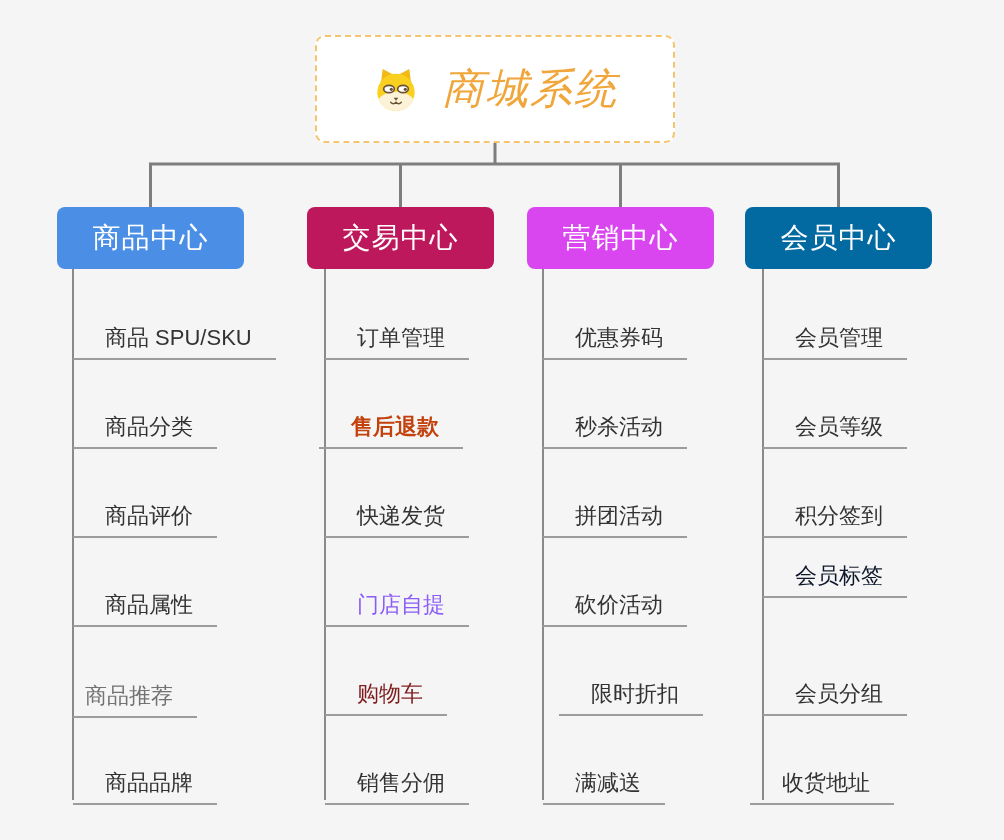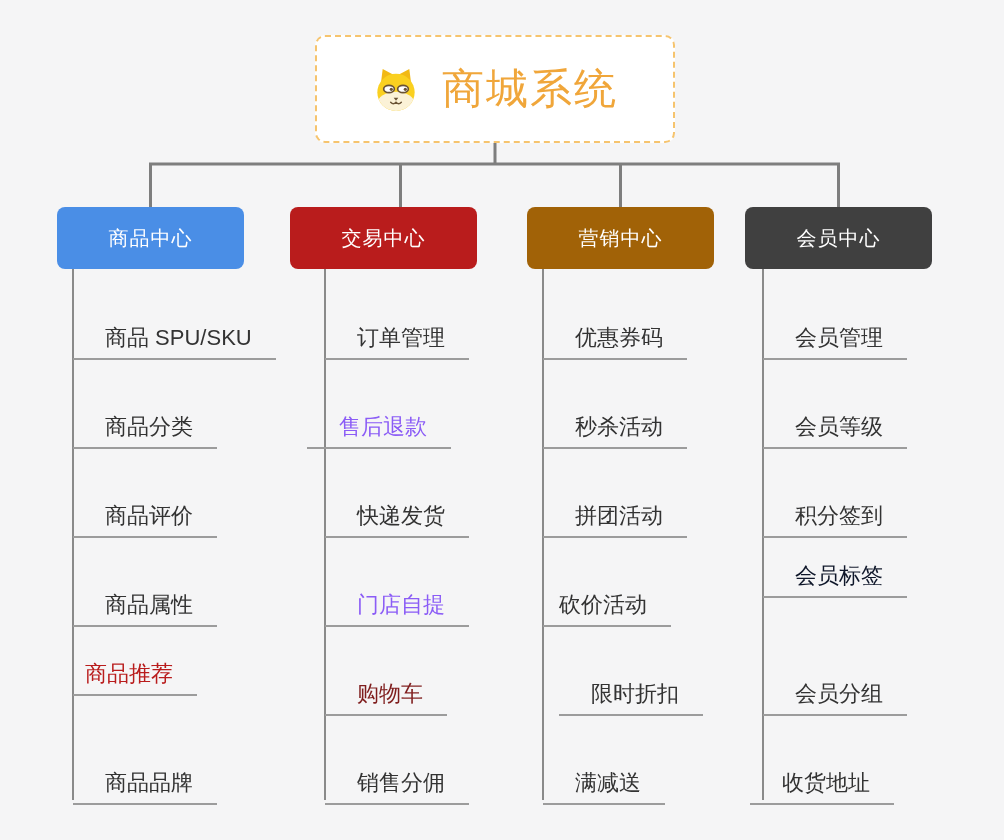--- a/index.html
+++ b/index.html
@@ -23,37 +23,38 @@
     position: absolute;
     left: 315px; top: 35px;
     width: 360px; height: 108px;
     background: #ffffff;
     border: 2px dashed #f6c46e;
     border-radius: 10px;
     box-sizing: border-box;
     display: flex; align-items: center; justify-content: center;
     gap: 22px;
     cursor: pointer;
+    font-style: italic;
   }
   .root-title {
     font-size: 42px;
     letter-spacing: 2px;
     font-weight: 500;
     color: #f0a63a;
     line-height: 1;
   }
   .dog { display: flex; align-items: center; }
   .branch-box {
     position: absolute;
     top: 207px;
     width: 187px; height: 62px;
     border-radius: 8px;
     display: flex; align-items: center; justify-content: center;
     color: #ffffff;
-    font-size: 20px;
+    font-size: 28px;
     letter-spacing: 1px;
     cursor: pointer;
   }
   .trunk {
     position: absolute;
     width: 2px;
     background: #8a8a8a;
   }
   .child {
     position: absolute;
@@ -100,39 +101,39 @@
     <span class="root-title">商城系统</span>
   </div>
 
   <div id="branches">
       <div class="branch-box" style="left: 57px; background: rgb(74, 142, 230);">商品中心</div>
       <div class="trunk" style="left: 72px; top: 269px; height: 531px; background: rgb(138, 138, 138);"></div>
       <div class="child" style="left: 73px; top: 311px; border-bottom-color: rgb(156, 156, 156); color: rgb(51, 51, 51);">商品 SPU/SKU</div>
       <div class="child" style="left: 73px; top: 400px; border-bottom-color: rgb(156, 156, 156); color: rgb(51, 51, 51);">商品分类</div>
       <div class="child" style="left: 73px; top: 489px; border-bottom-color: rgb(156, 156, 156); color: rgb(51, 51, 51);">商品评价</div>
       <div class="child" style="left: 73px; top: 578px; border-bottom-color: rgb(156, 156, 156); color: rgb(51, 51, 51);">商品属性</div>
-      <div class="child" style="left: 73px; top: 647px; border-bottom-color: rgb(156, 156, 156); color: #b91c1c; padding-left: 12px;">商品推荐</div>
+      <div class="child" style="left: 73px; top: 669px; border-bottom-color: rgb(156, 156, 156); color: #737373; padding-left: 12px;">商品推荐</div>
       <div class="child" style="left: 73px; top: 756px; border-bottom-color: rgb(156, 156, 156); color: rgb(51, 51, 51);">商品品牌</div>
-      <div class="branch-box" style="left: 290px; background: #b91c1c; text-align: center;">交易中心</div>
+      <div class="branch-box" style="left: 307px; background: #be185d; text-align: center;">交易中心</div>
       <div class="trunk" style="left: 324px; top: 269px; height: 531px; background: rgb(138, 138, 138);"></div>
       <div class="child" style="left: 325px; top: 311px; border-bottom-color: rgb(156, 156, 156); color: rgb(51, 51, 51);">订单管理</div>
-      <div class="child" style="left: 307px; top: 400px; border-bottom-color: rgb(156, 156, 156); color: #8b5cf6;">售后退款</div>
+      <div class="child" style="left: 319px; top: 400px; border-bottom-color: rgb(156, 156, 156); color: #c2410c; font-weight: bold;">售后退款</div>
       <div class="child" style="left: 325px; top: 489px; border-bottom-color: rgb(156, 156, 156); color: rgb(51, 51, 51);">快递发货</div>
       <div class="child" style="left: 325px; top: 578px; border-bottom-color: rgb(156, 156, 156); color: #8b5cf6;">门店自提</div>
       <div class="child" style="left: 325px; top: 667px; border-bottom-color: rgb(156, 156, 156); color: #7f1d1d;">购物车</div>
       <div class="child" style="left: 325px; top: 756px; border-bottom-color: rgb(156, 156, 156); color: rgb(51, 51, 51);">销售分佣</div>
-      <div class="branch-box" style="left: 527px; background: #a16207;">营销中心</div>
+      <div class="branch-box" style="left: 527px; background: #d946ef;">营销中心</div>
       <div class="trunk" style="left: 542px; top: 269px; height: 531px; background: rgb(138, 138, 138);"></div>
       <div class="child" style="left: 543px; top: 311px; border-bottom-color: rgb(156, 156, 156); color: rgb(51, 51, 51);">优惠券码</div>
       <div class="child" style="left: 543px; top: 400px; border-bottom-color: rgb(156, 156, 156); color: rgb(51, 51, 51);">秒杀活动</div>
       <div class="child" style="left: 543px; top: 489px; border-bottom-color: rgb(156, 156, 156); color: rgb(51, 51, 51);">拼团活动</div>
-      <div class="child" style="left: 543px; top: 578px; border-bottom-color: rgb(156, 156, 156); color: rgb(51, 51, 51); padding-left: 16px;">砍价活动</div>
+      <div class="child" style="left: 543px; top: 578px; border-bottom-color: rgb(156, 156, 156); color: rgb(51, 51, 51);">砍价活动</div>
       <div class="child" style="left: 543px; top: 667px; border-bottom-color: rgb(156, 156, 156); color: rgb(51, 51, 51); margin-left: 16px;">限时折扣</div>
       <div class="child" style="left: 543px; top: 756px; border-bottom-color: rgb(156, 156, 156); color: rgb(51, 51, 51);">满减送</div>
-      <div class="branch-box" style="left: 745px; background: #404040;">会员中心</div>
+      <div class="branch-box" style="left: 745px; background: #0369a1;">会员中心</div>
       <div class="trunk" style="left: 762px; top: 269px; height: 531px; background: rgb(138, 138, 138);"></div>
       <div class="child" style="left: 763px; top: 311px; border-bottom-color: rgb(156, 156, 156); color: rgb(51, 51, 51);">会员管理</div>
       <div class="child" style="left: 763px; top: 400px; border-bottom-color: rgb(156, 156, 156); color: rgb(51, 51, 51);">会员等级</div>
       <div class="child" style="left: 763px; top: 489px; border-bottom-color: rgb(156, 156, 156); color: rgb(51, 51, 51);">积分签到</div>
       <div class="child" style="left: 763px; top: 549px; border-bottom-color: rgb(156, 156, 156); color: #0f172a;">会员标签</div>
       <div class="child" style="left: 763px; top: 667px; border-bottom-color: rgb(156, 156, 156); color: rgb(51, 51, 51);">会员分组</div>
       <div class="child" style="left: 750px; top: 756px; border-bottom-color: rgb(156, 156, 156); color: rgb(51, 51, 51);">收货地址</div>
     </div>
 </div>
 

